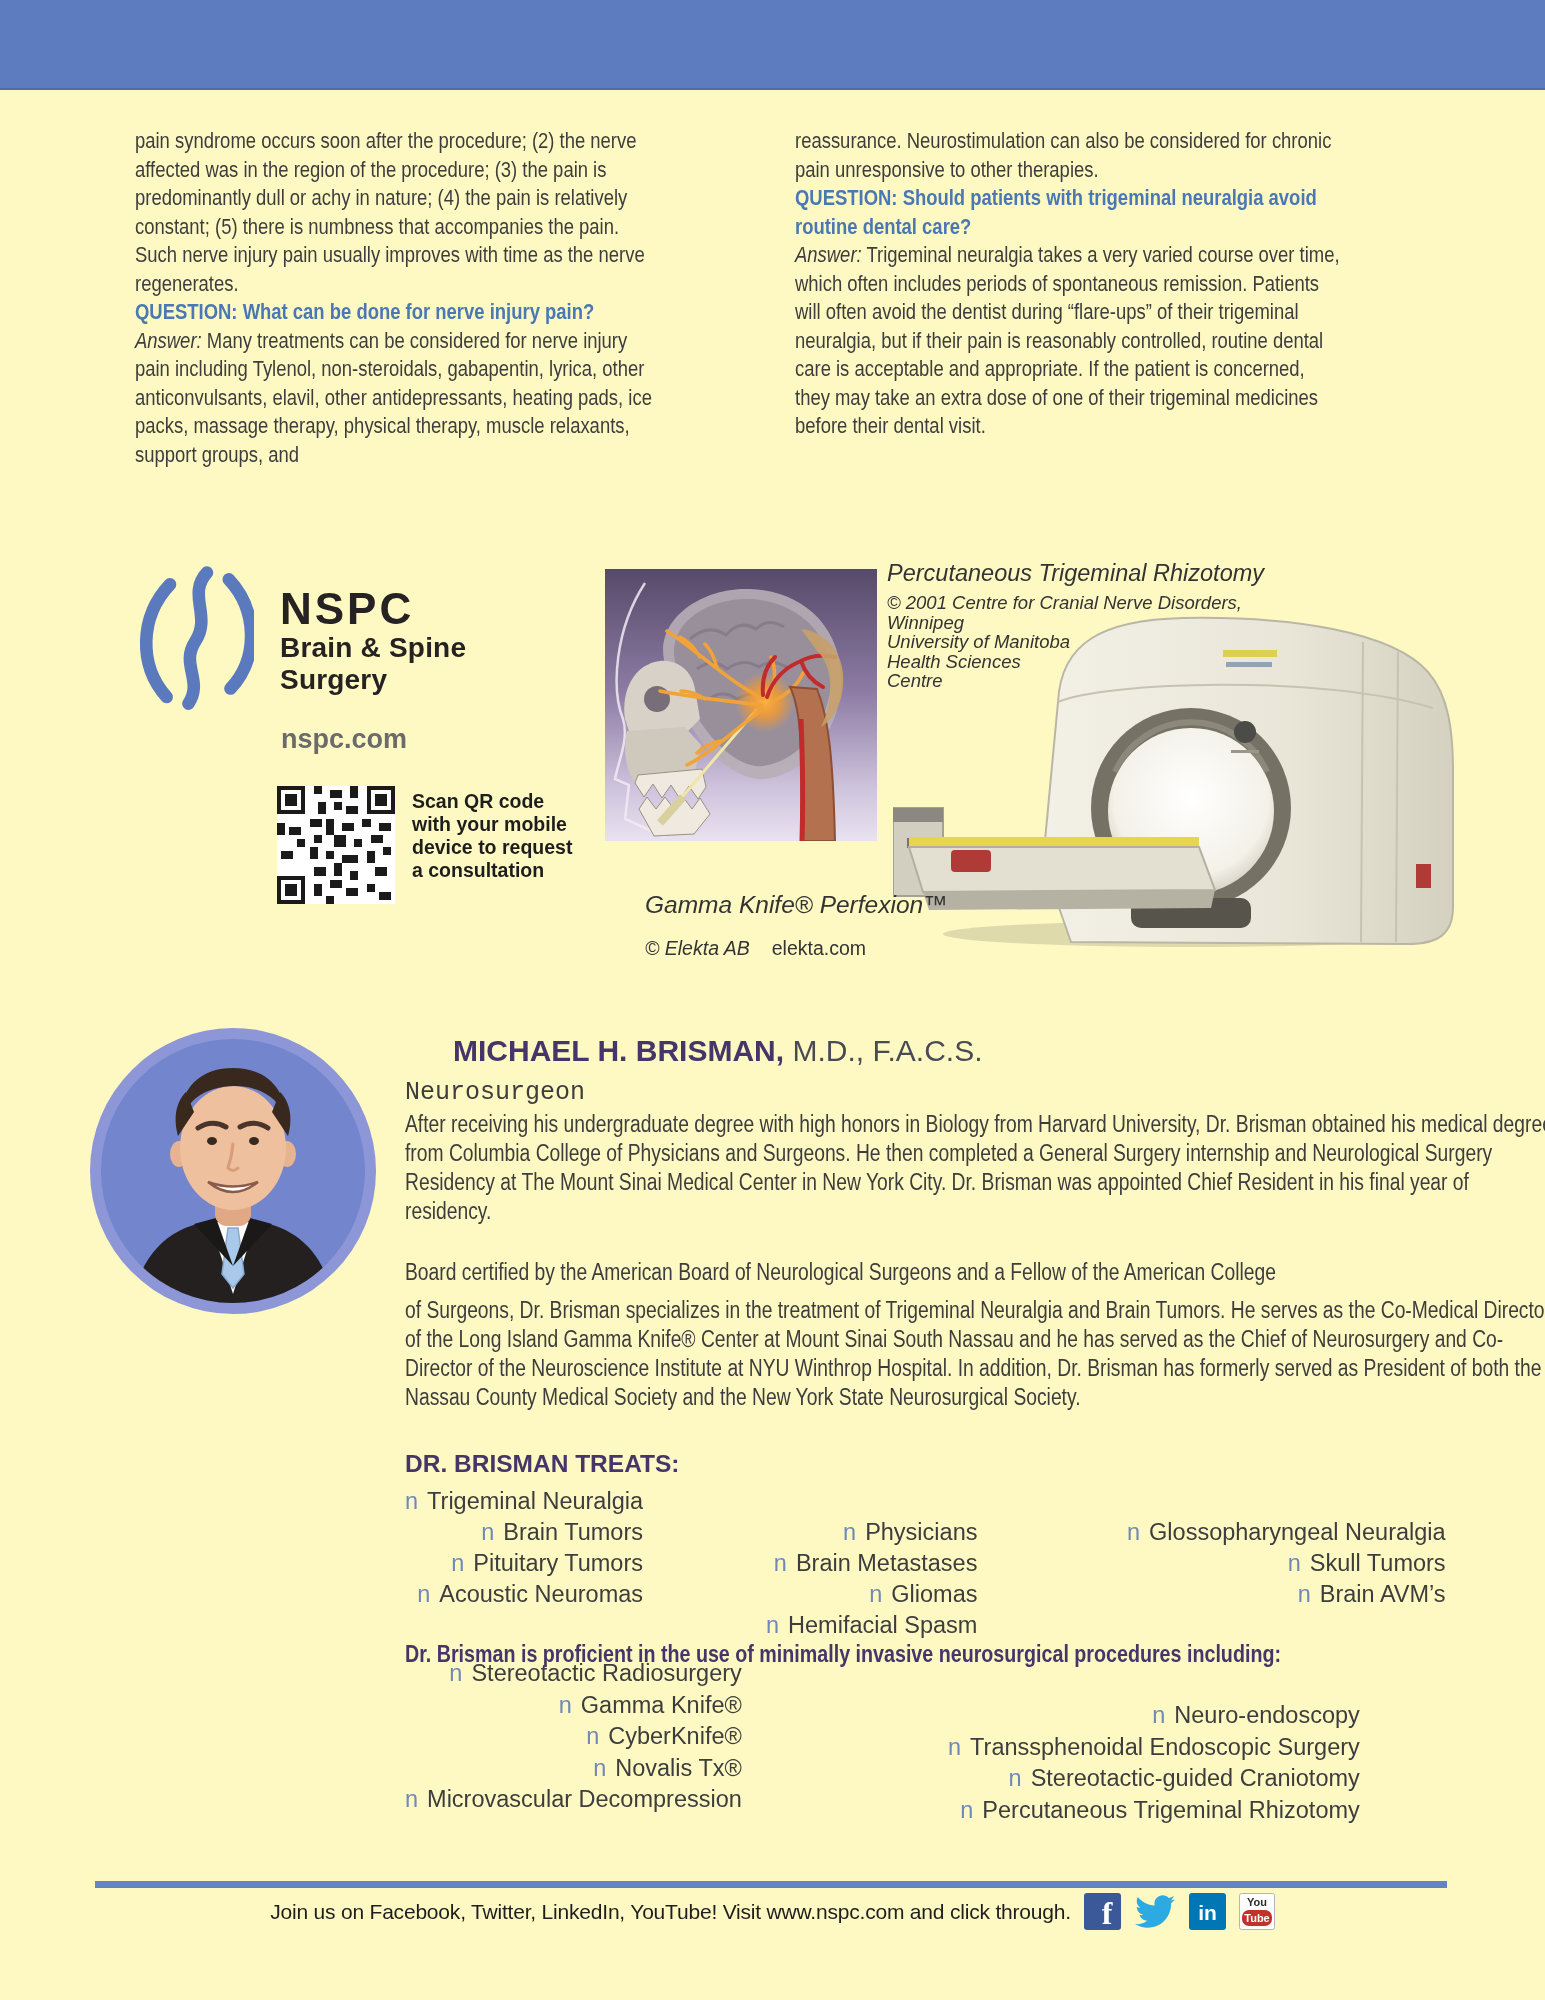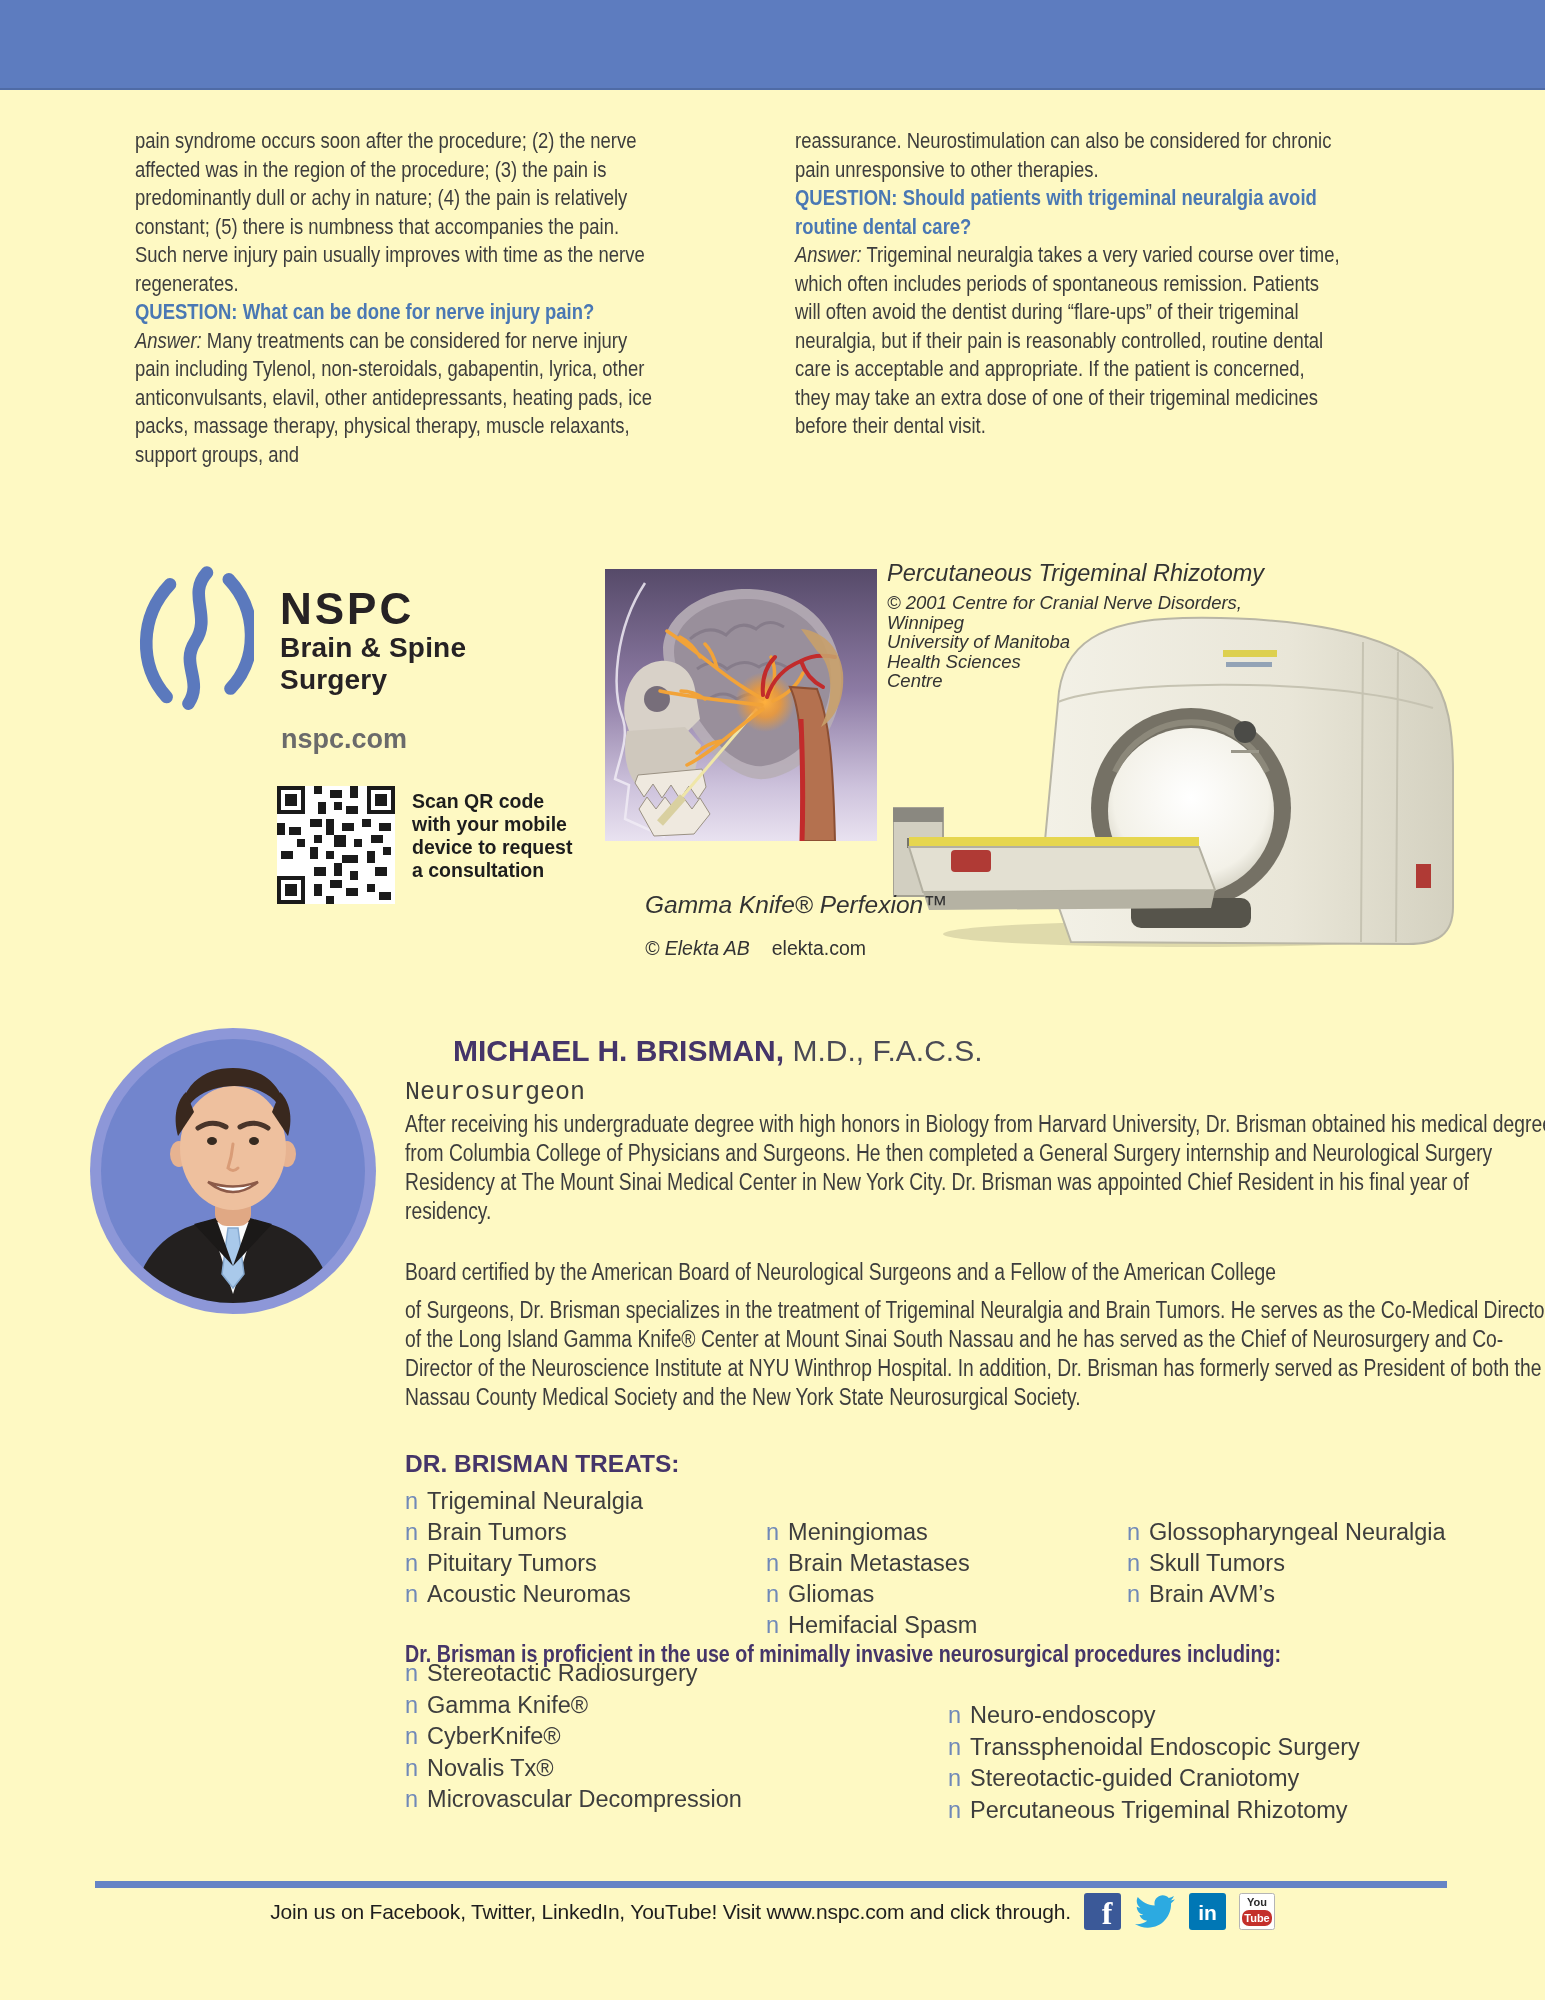--- a/index.html
+++ b/index.html
@@ -49,21 +49,21 @@
   .doc-name .cred{color:#4a4a55;}
   .doc-role{position:absolute;left:405px;top:1078px;font-size:25px;color:#3d3d3d;font-family:Liberation Mono, monospace;}
   .bio{position:absolute;left:405px;width:1400px;font-size:23.5px;line-height:29px;color:#3d3d3d;}
   #bio1{top:1110px;}
   #bio2{top:1258px;}
   #bio3{top:1296px;}
   .sec-head{position:absolute;left:405px;font-weight:bold;color:#453569;}
   #treats-heading{top:1450px;font-size:24.5px;}
   #proficient-heading{top:1640px;font-size:24px;width:1200px;}
   .blist{position:absolute;list-style:none;margin:0;padding:0;font-size:23.5px;color:#3d3d3d;}
-  .blist li{height:31px;white-space:nowrap;}
+  .blist li{height:31px;white-space:nowrap;text-align:right;}
   .bullet{color:#7089b8;margin-right:9px;}
   #treats-col1{left:405px;top:1488px;}
   #treats-col2{left:766px;top:1519px;}
   #treats-col3{left:1127px;top:1519px;}
   .blist.proc li{height:31.5px;}
   #proc-col1{left:405px;top:1660px;}
   #proc-col2{left:948px;top:1702px;}
 
   
   .footer-rule{position:absolute;left:95px;top:1881px;width:1352px;height:7px;background:#6584c5;}
@@ -298,21 +298,21 @@
 
   <div id="treats-heading" class="sec-head">DR. BRISMAN TREATS:</div>
 
   <ul id="treats-col1" class="blist">
     <li><span class="bullet">n</span><span>Trigeminal Neuralgia</span></li>
     <li><span class="bullet">n</span><span>Brain Tumors</span></li>
     <li><span class="bullet">n</span><span>Pituitary Tumors</span></li>
     <li><span class="bullet">n</span><span>Acoustic Neuromas</span></li>
   </ul>
   <ul id="treats-col2" class="blist">
-    <li><span class="bullet">n</span><span>Meningiomas</span></li>
+    <li><span class="bullet">n</span><span>Physicians</span></li>
     <li><span class="bullet">n</span><span>Brain Metastases</span></li>
     <li><span class="bullet">n</span><span>Gliomas</span></li>
     <li><span class="bullet">n</span><span>Hemifacial Spasm</span></li>
   </ul>
   <ul id="treats-col3" class="blist">
     <li><span class="bullet">n</span><span>Glossopharyngeal Neuralgia</span></li>
     <li><span class="bullet">n</span><span>Skull Tumors</span></li>
     <li><span class="bullet">n</span><span>Brain AVM’s</span></li>
   </ul>
 

